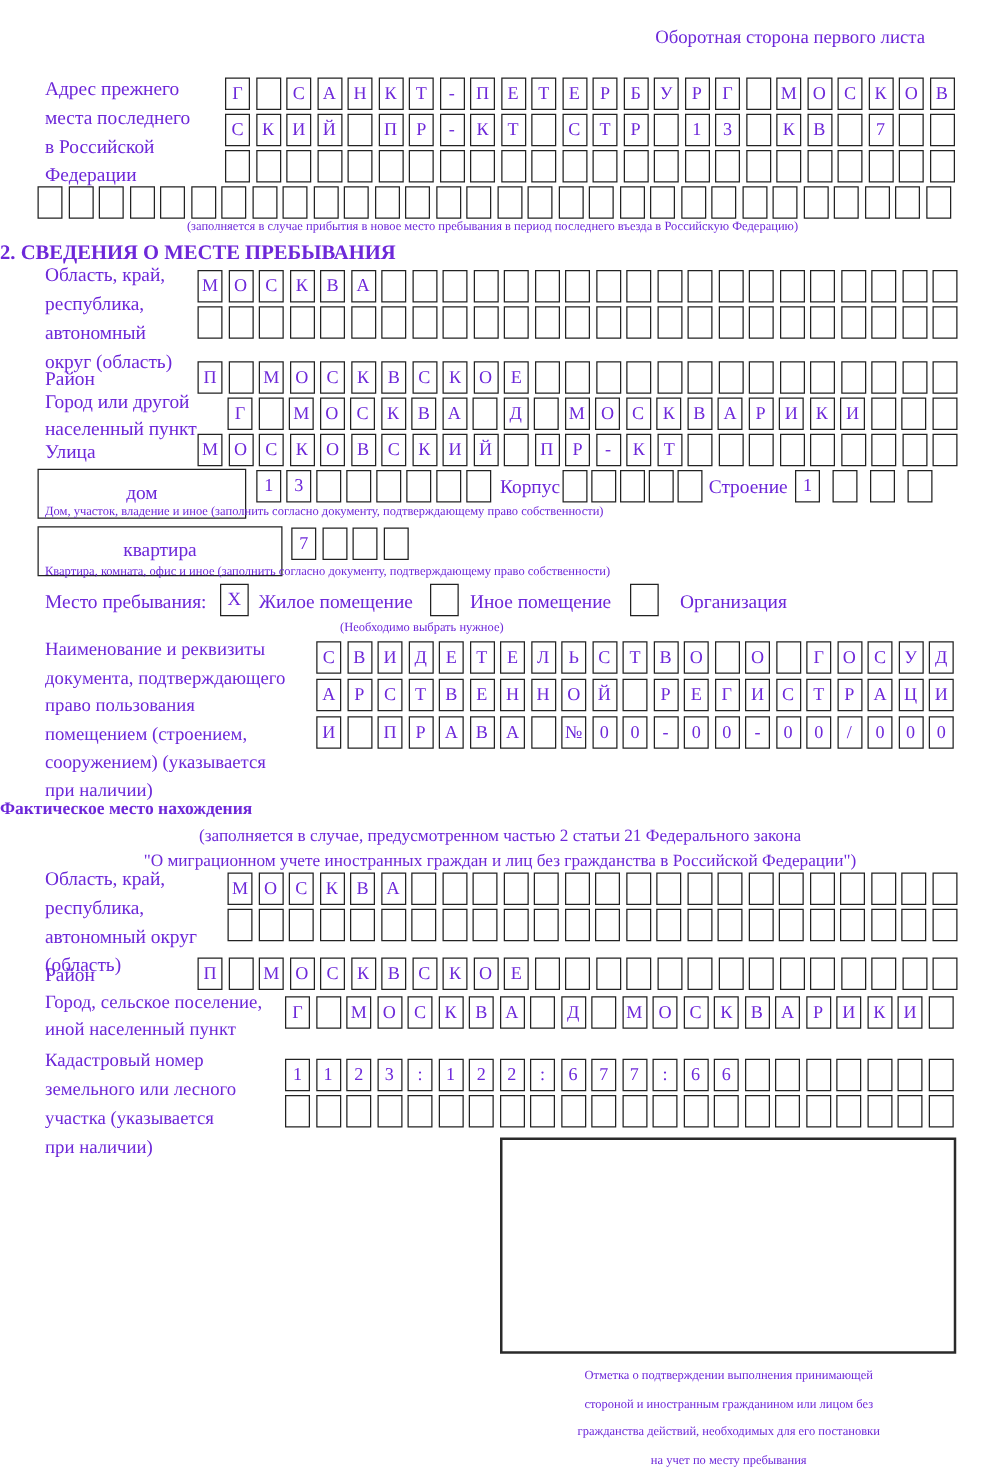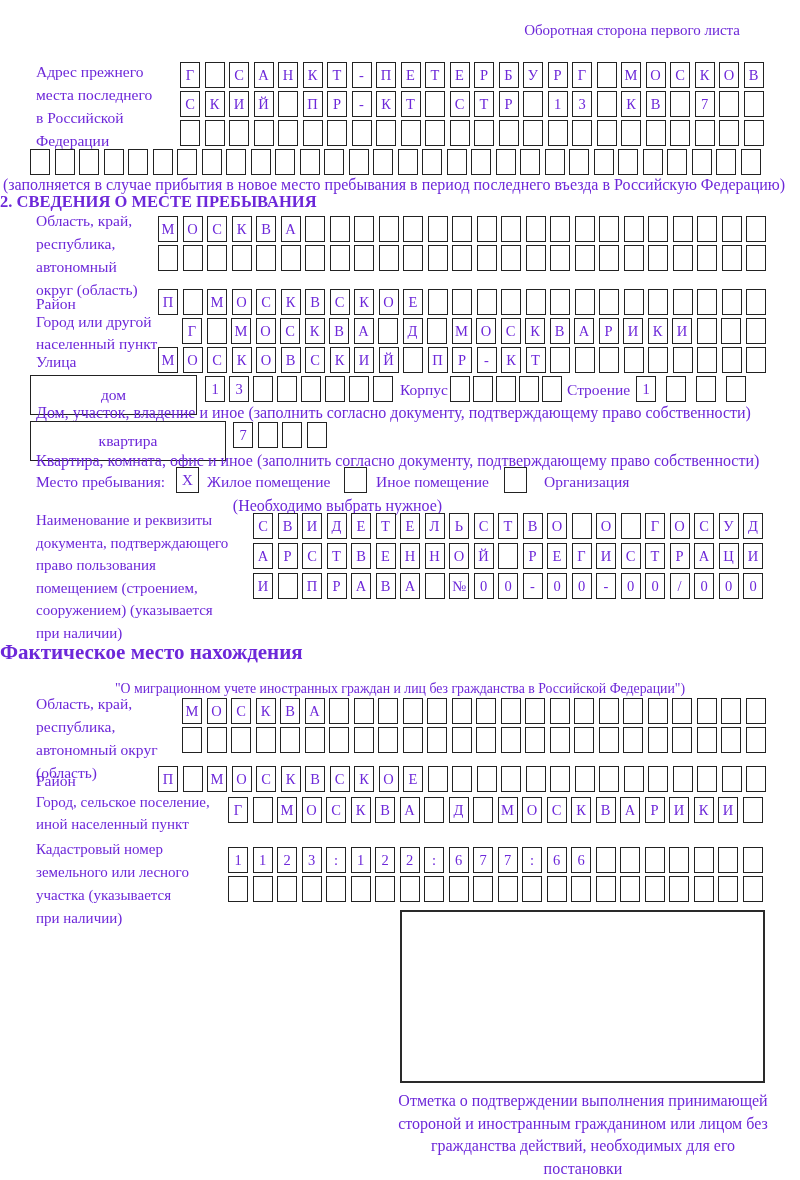--- a/index.html
+++ b/index.html
@@ -3,21 +3,21 @@
 <meta charset="utf-8">
 <style>
   html,body{margin:0;padding:0;background:#fff}
   .page{position:relative;width:800px;height:1180px;background:#fff;overflow:hidden;
         font-family:"Liberation Serif","DejaVu Serif",serif;color:#6d28d9}
   .row{position:absolute;display:flex;gap:4.5px}
   .cell{box-sizing:border-box;flex:0 0 auto;width:20px;height:26px;border:1.7px solid #222;
         display:flex;align-items:center;justify-content:center;font-size:14.5px;line-height:1;
         background:#fff}
   .lbl{position:absolute;font-size:15.5px;line-height:23px;white-space:nowrap}
-  .cap{position:absolute;font-size:16px;white-space:nowrap}
+  .cap{position:absolute;font-size:10px;white-space:nowrap}
   .center{text-align:center}
   .title{position:absolute;left:0;width:800px;text-align:left;font-weight:bold;font-size:16.5px;white-space:nowrap}
   .widebox{position:absolute;box-sizing:border-box;border:1.8px solid #222;height:40px;
            display:flex;align-items:center;justify-content:center;font-size:15.5px;background:#fff}
   .cbx{position:absolute;box-sizing:border-box;width:23px;height:26px;border:1.7px solid #222;
        display:flex;align-items:center;justify-content:center;font-size:15px;background:#fff}
   .bigbox{position:absolute;box-sizing:border-box;border:2px solid #2a2a2a;background:#fff}
 </style>
 </head>
 <body>
@@ -413,21 +413,22 @@
       <span class="cell">0</span>
       <span class="cell">-</span>
       <span class="cell">0</span>
       <span class="cell">0</span>
       <span class="cell">/</span>
       <span class="cell">0</span>
       <span class="cell">0</span>
       <span class="cell">0</span>
     </div>
 
-  <div class="title" style="top:640px;font-size:21px">Фактическое место нахождения</div>
+  <div class="title" style="top:640px;font-size:14px">Фактическое место нахождения</div>
+  <div class="cap center" style="top:661px;left:0;width:800px;font-size:13.8px">(заполняется в случае, предусмотренном частью 2 статьи 21 Федерального закона</div>
   <div class="cap center" style="top:681px;left:0;width:800px;font-size:13.8px">"О миграционном учете иностранных граждан и лиц без гражданства в Российской Федерации")</div>
 
   <div class="lbl" style="left:36px;top:692px">
     <div>Область, край,</div>
     <div>республика,</div>
     <div>автономный округ</div>
     <div>(область)</div>
   </div>
   <div class="row" style="left:182px;top:698px">
       <span class="cell">М</span>

